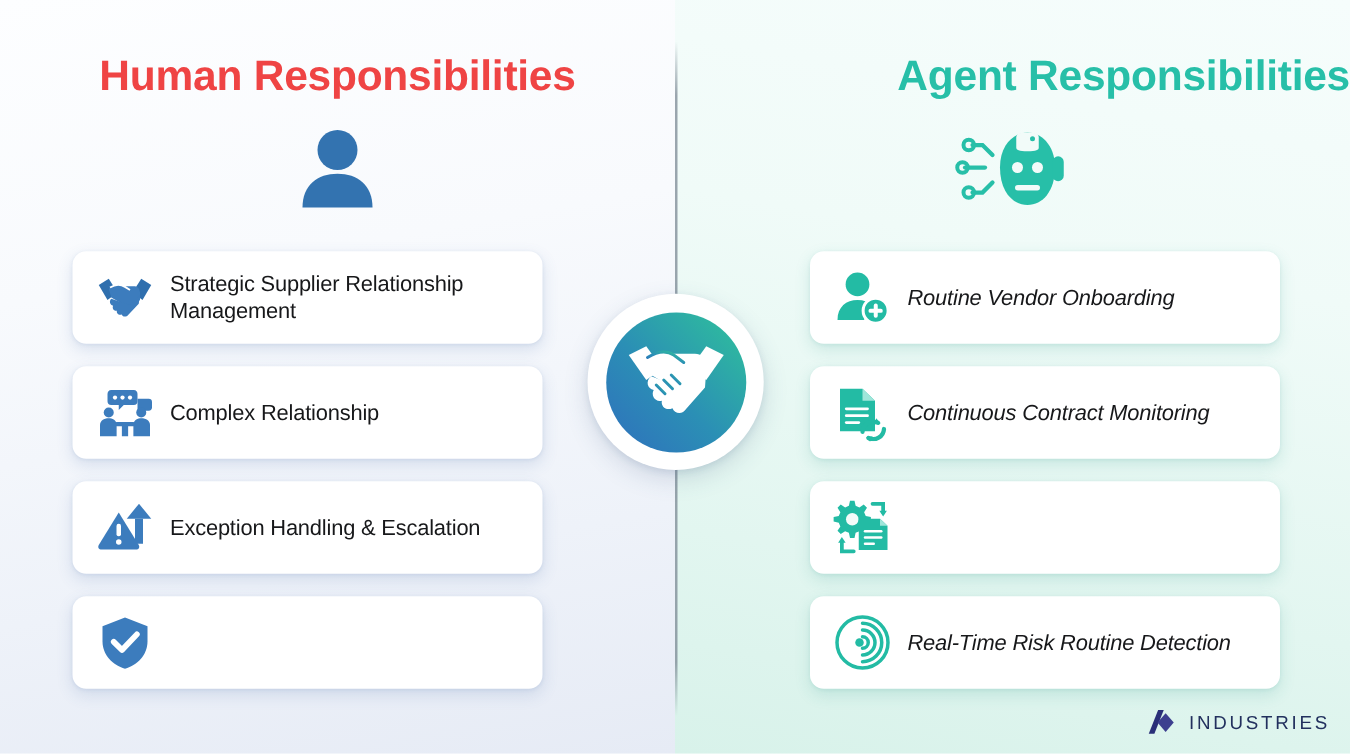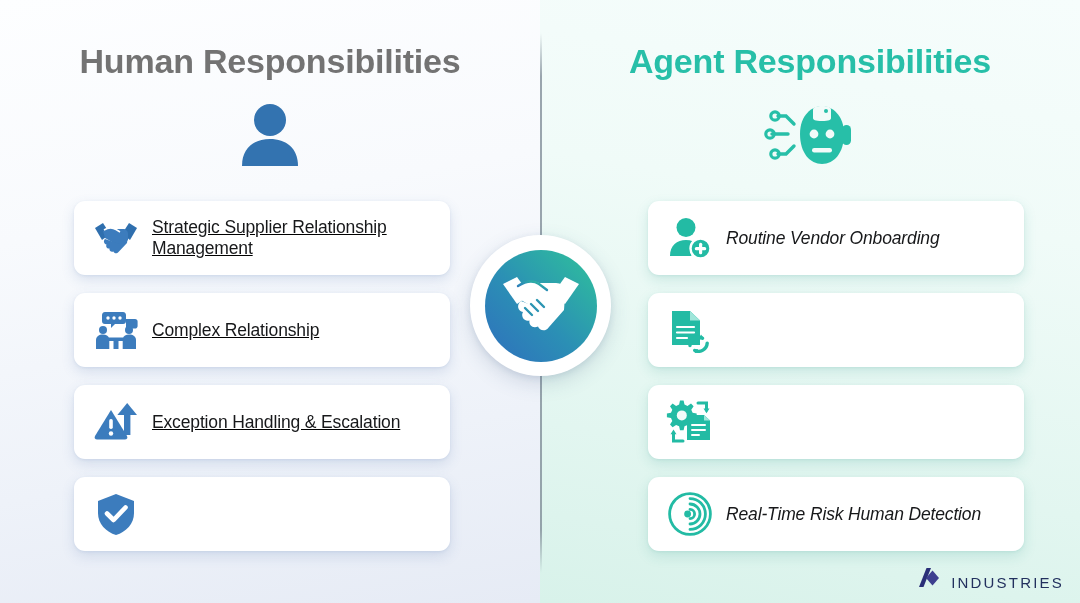--- a/index.html
+++ b/index.html
@@ -22,31 +22,31 @@
   .divider{
     position:absolute;left:540px;top:33px;width:1.6px;height:540px;
     background:linear-gradient(to bottom,rgba(130,140,150,.0) 0%,rgba(120,132,145,.72) 8%,rgba(120,132,145,.72) 92%,rgba(130,140,150,0) 100%);
   }
 
   
   .title{
     position:absolute;top:42px;width:540px;text-align:center;
     font-size:34px;font-weight:bold;letter-spacing:-0.2px;
   }
-  .title.left{left:0;color:#737373;}
-  .title.right{left:540px;color:#27bfa8;}
+  .title.left{left:0;color:#ef4444;}
+  .title.right{left:540px;color:#27bfa8;text-align:right;}
 
   
   .hdr-icon{position:absolute;top:98px;width:540px;text-align:center;height:72px;}
   .hdr-icon.left{left:0;}
   .hdr-icon.right{left:540px;}
 
   
   .col{position:absolute;top:201px;width:376px;}
-  .col.left{left:74px;text-decoration:underline;}
+  .col.left{left:58px;}
   .col.right{left:648px;}
 
   .card{
     position:relative;height:74px;margin-bottom:18px;
     background:#ffffff;border-radius:11px;
     display:flex;align-items:center;
     padding:0 14px 0 16px;box-sizing:border-box;
   }
   .col.left .card{box-shadow:0 5px 13px rgba(70,105,165,.16),0 1px 3px rgba(70,105,165,.10);}
   .col.right .card{box-shadow:0 5px 13px rgba(40,150,135,.16),0 1px 3px rgba(40,150,135,.10);font-style:italic;}
@@ -61,21 +61,21 @@
   .center-badge{
     position:absolute;left:470px;top:235px;width:141px;height:141px;
     border-radius:50%;background:#ffffff;
     box-shadow:0 7px 20px rgba(60,90,130,.18),0 2px 6px rgba(60,90,130,.12);
     display:flex;align-items:center;justify-content:center;
   }
 
   
   .logo{
     position:absolute;right:16px;bottom:12px;
-    display:flex;align-items:flex-end;gap:9px;
+    display:flex;align-items:center;gap:9px;
   }
   .logo .word{
     font-size:15px;letter-spacing:2.2px;color:#22305e;
     font-family:"Liberation Sans", sans-serif;font-weight:normal;
   }
 </style>
 </head>
 <body>
 
 <div class="stage">
@@ -199,20 +199,21 @@
             <path d="M9 31 L19 31"></path>
           </g>
           <g fill="none" stroke="#23bba4" stroke-width="3.4" stroke-linecap="round">
             <path d="M22 38.5 A8.6 8.6 0 0 1 34.5 31.3"></path>
             <path d="M39.2 36.2 A8.6 8.6 0 0 1 26.8 43.4"></path>
           </g>
           <path d="M33 27.5 L36.4 31.7 L31.2 32.6 Z" fill="#23bba4"></path>
           <path d="M28.2 47 L24.8 42.8 L30 41.9 Z" fill="#23bba4"></path>
         </svg>
       </span>
+      <span class="lbl">Continuous Contract Monitoring</span>
     </div>
 
     <div class="card">
       <span class="ic">
         <svg width="48" height="46" viewBox="0 0 48 46" aria-hidden="true">
           <path d="M14 1.5 L17.6 1.5 L18.5 5.6 L21.5 6.9 L25 4.6 L27.6 7.2 L25.3 10.7 L26.6 13.7 L30.7 14.6 L30.7 18.2 L26.6 19.1 L25.3 22.1 L27.6 25.6 L25 28.2 L21.5 25.9 L18.5 27.2 L17.6 31.3 L14 31.3 L13.1 27.2 L10.1 25.9 L6.6 28.2 L4 25.6 L6.3 22.1 L5 19.1 L0.9 18.2 L0.9 14.6 L5 13.7 L6.3 10.7 L4 7.2 L6.6 4.6 L10.1 6.9 L13.1 5.6 Z" fill="#23bba4"></path>
           <circle cx="15.8" cy="16.4" r="5" fill="#f3fbf9"></circle>
           <path d="M21 16 L38 16 L44 21.6 L44 41 L21 41 Z" fill="#23bba4"></path>
           <path d="M38 16 L44 21.6 L38 21.6 Z" fill="#9fe6da"></path>
           <g stroke="#ffffff" stroke-width="2" stroke-linecap="round">
@@ -233,21 +234,21 @@
     <div class="card">
       <span class="ic">
         <svg width="46" height="46" viewBox="0 0 46 46" aria-hidden="true">
           <circle cx="23" cy="23" r="20.4" fill="none" stroke="#23bba4" stroke-width="2.8"></circle>
           <path d="M23 7.6 A15.4 15.4 0 0 1 23 38.4" fill="none" stroke="#23bba4" stroke-width="2.8" stroke-linecap="round"></path>
           <path d="M23 13 A10 10 0 0 1 23 33" fill="none" stroke="#23bba4" stroke-width="2.8" stroke-linecap="round"></path>
           <path d="M23 18.4 A4.6 4.6 0 0 1 23 27.6" fill="none" stroke="#23bba4" stroke-width="2.8" stroke-linecap="round"></path>
           <circle cx="20.6" cy="23" r="3.4" fill="#23bba4"></circle>
         </svg>
       </span>
-      <span class="lbl">Real-Time Risk Human Detection</span>
+      <span class="lbl">Real-Time Risk Routine Detection</span>
     </div>
 
   </div>
 
   <div class="center-badge">
     <svg width="120" height="120" viewBox="0 0 120 120" aria-hidden="true">
       <defs>
         <linearGradient id="hsGrad" x1="0" y1="1" x2="1" y2="0">
           <stop offset="0%" stop-color="#2f6fbd"></stop>
           <stop offset="45%" stop-color="#2b8fb5"></stop>

